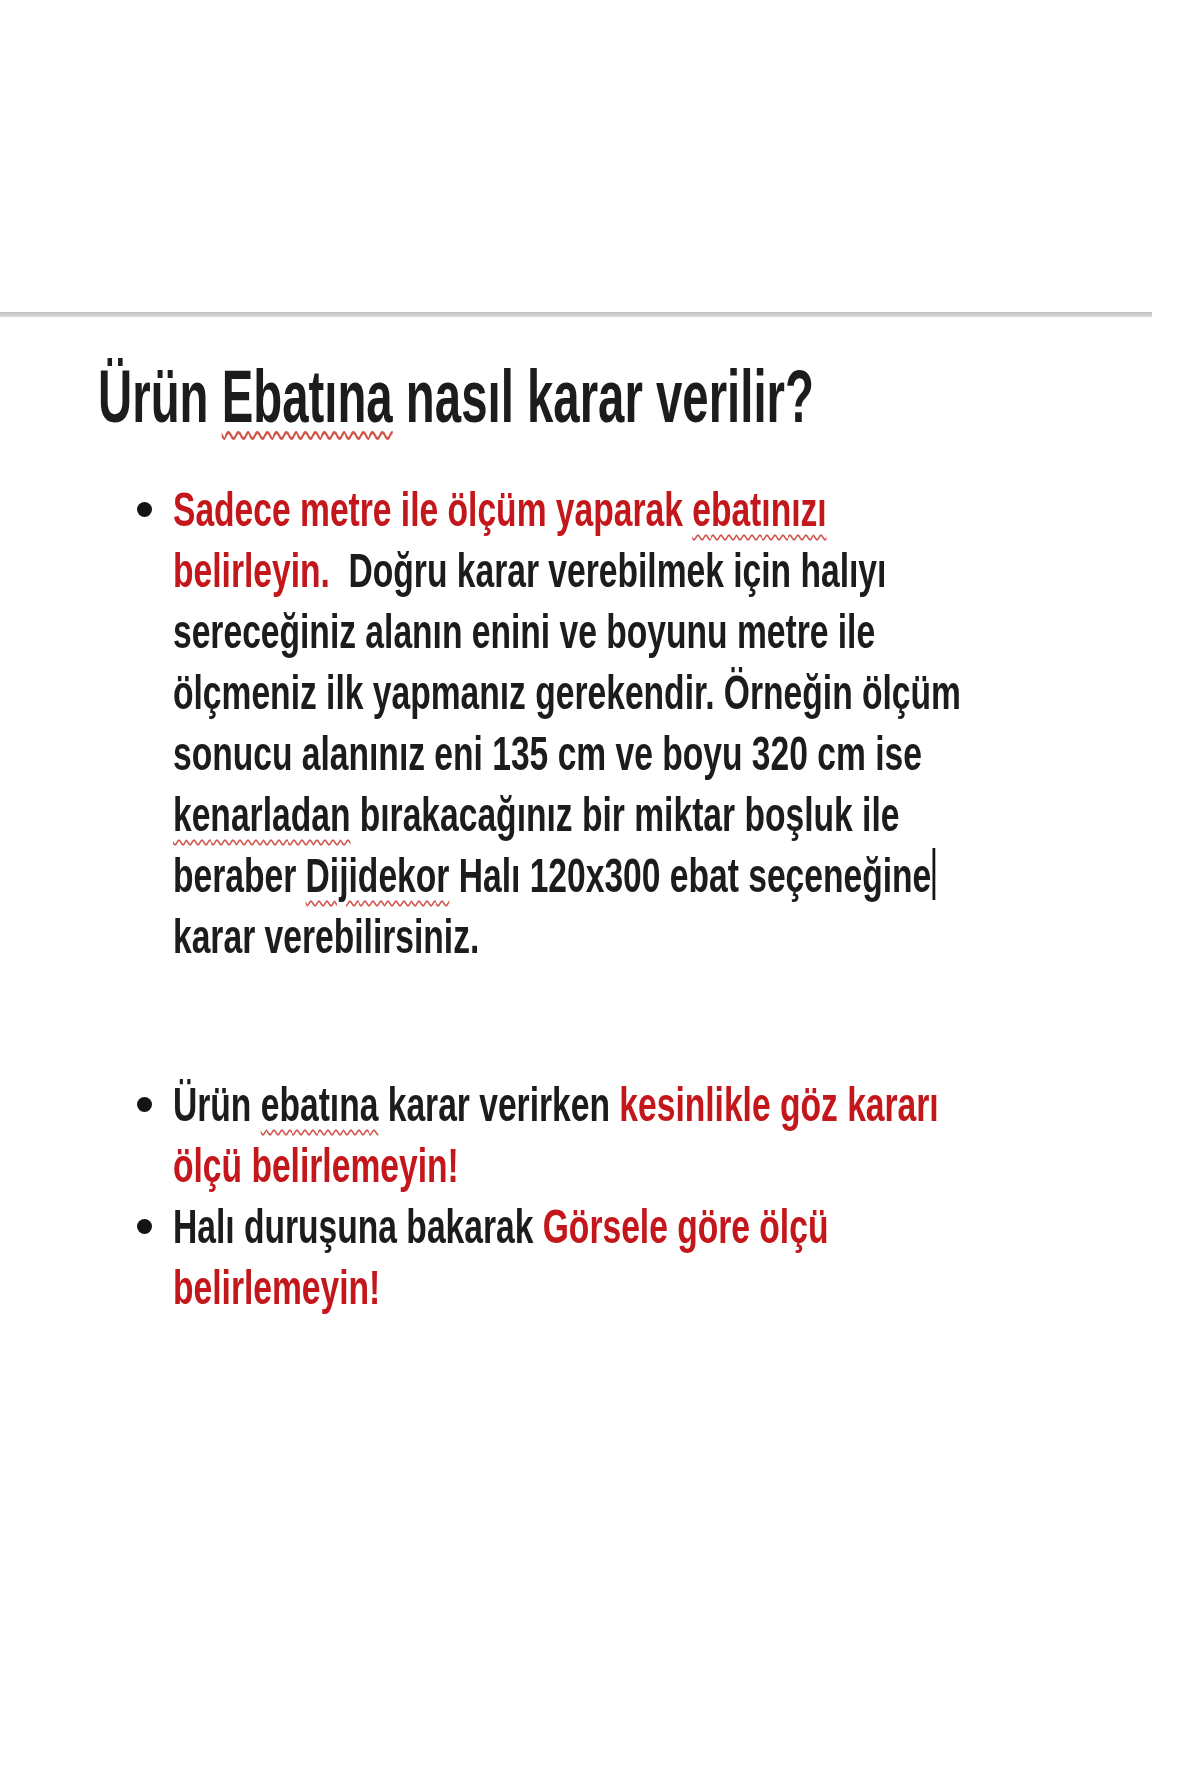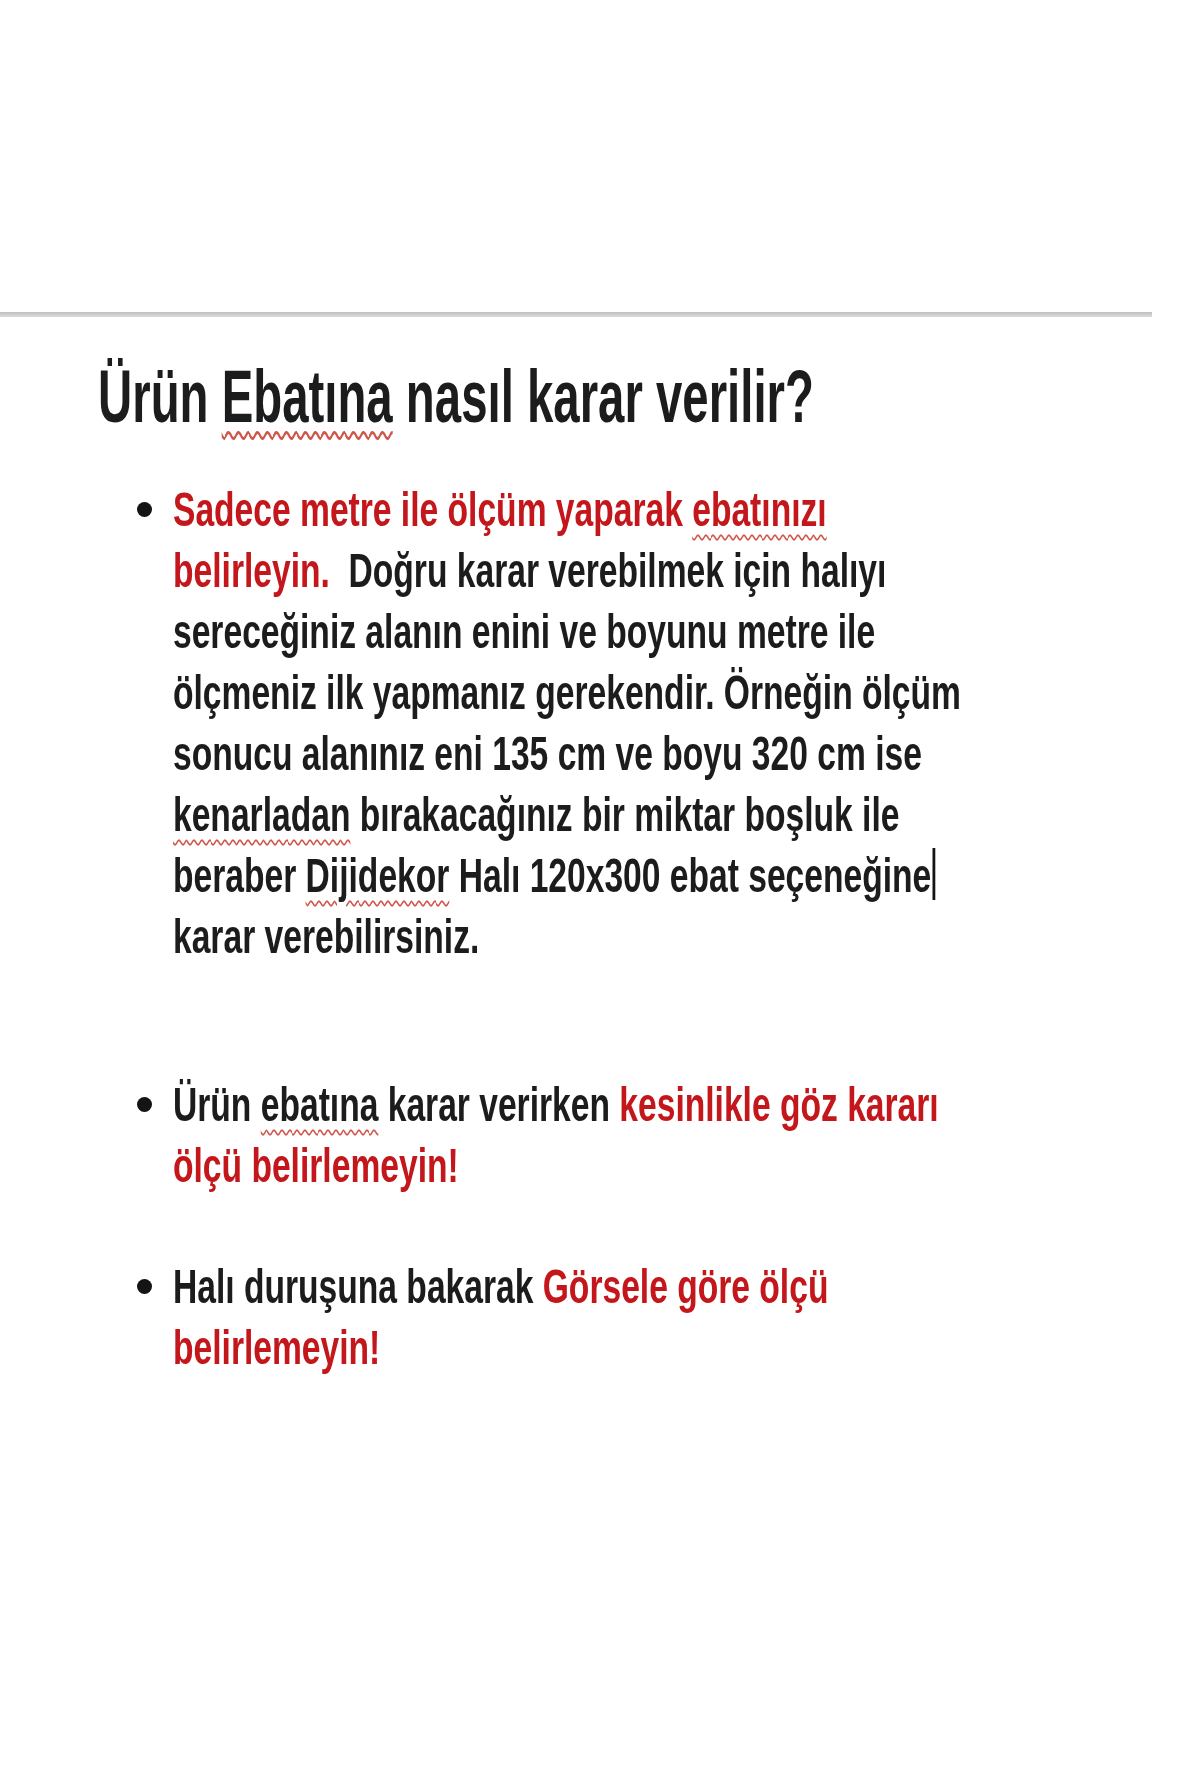--- a/index.html
+++ b/index.html
@@ -87,19 +87,19 @@
         <div class="text-line"><span class="span-black">sonucu alanınız eni 135 cm ve boyu 320 cm ise</span></div>
         <div class="text-line"><span class="span-black wavy">kenarladan</span><span class="span-black"> bırakacağınız bir miktar boşluk ile</span></div>
         <div class="text-line"><span class="span-black">beraber </span><span class="span-black wavy">Dijidekor</span><span class="span-black"> Halı 120x300 ebat seçeneğine</span><span class="caret"></span></div>
         <div class="text-line"><span class="span-black">karar verebilirsiniz.</span></div>
       </div>
       <div class="bullet-item" style="top: 1050px;">
         <span class="bullet-dot" style="top: 23px;"></span>
         <div class="text-line"><span class="span-black">Ürün </span><span class="span-black wavy">ebatına</span><span class="span-black"> karar verirken </span><span class="span-red">kesinlikle göz kararı</span></div>
         <div class="text-line"><span class="span-red">ölçü belirlemeyin!</span></div>
       </div>
-      <div class="bullet-item" style="top: 1232px;">
+      <div class="bullet-item" style="top: 1172px;">
         <span class="bullet-dot" style="top: 23px;"></span>
         <div class="text-line"><span class="span-black">Halı duruşuna bakarak </span><span class="span-red">Görsele göre ölçü</span></div>
         <div class="text-line"><span class="span-red">belirlemeyin!</span></div>
       </div>
     </div>
 </div>
 
 </body></html>

